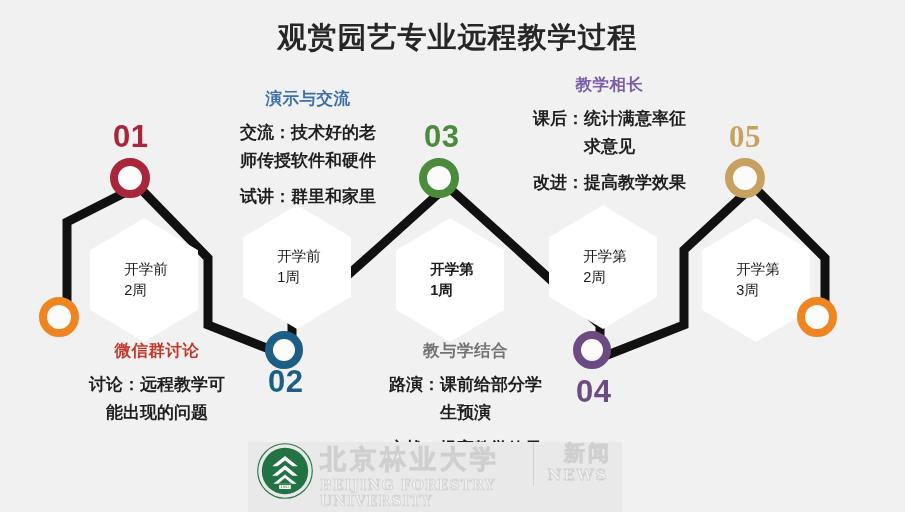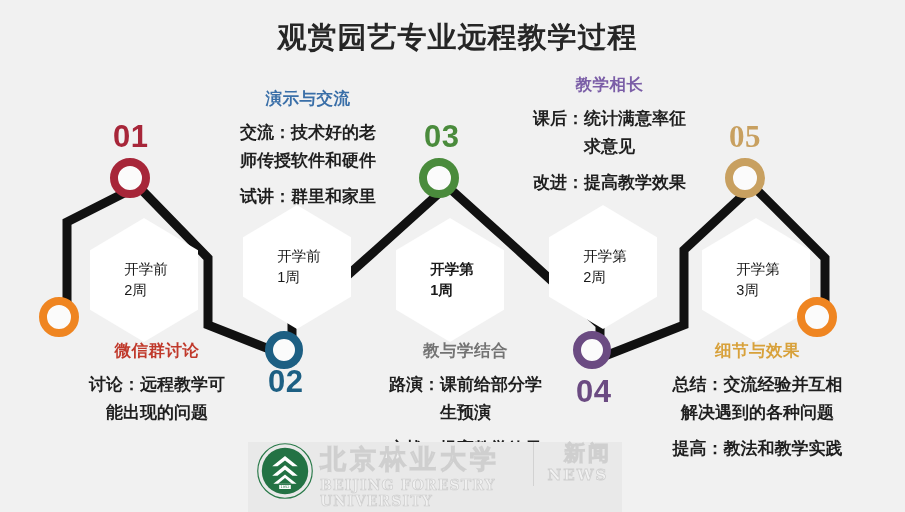--- a/index.html
+++ b/index.html
@@ -238,26 +238,20 @@
     <div class="bline">实战：提高教学效果</div>
   </div>
 
   <div class="block" style="left:512px; top:74px; width:195px;">
     <div class="bhead" id="head-4" style="color: rgb(123, 94, 167);">教学相长</div>
     <div class="bline">课后：统计满意率征
 求意见</div>
     <div class="bline">改进：提高教学效果</div>
   </div>
 
-  <div class="block" style="left:655px; top:340px; width:205px;">
-    <div class="bhead" id="head-5" style="color: rgb(216, 161, 58);">细节与效果</div>
-    <div class="bline">总结：交流经验并互相
-解决遇到的各种问题</div>
-    <div class="bline">提高：教法和教学实践</div>
-  </div>
 
   <div id="footer">
 
     <svg id="seal" viewBox="0 0 100 100">
       <circle cx="50" cy="50" r="47" fill="none" stroke="#2a7a4a" stroke-width="2"></circle>
       <circle cx="50" cy="50" r="40" fill="#237244"></circle>
       <path d="M50 24 L72 42 L63 42 L50 32 L37 42 L28 42 Z" fill="#ffffff"></path>
       <path d="M50 40 L72 58 L63 58 L50 48 L37 58 L28 58 Z" fill="#ffffff"></path>
       <path d="M50 56 L70 72 L30 72 Z" fill="#ffffff"></path>
       <path d="M50 62 L62 72 L38 72 Z" fill="#237244"></path>

